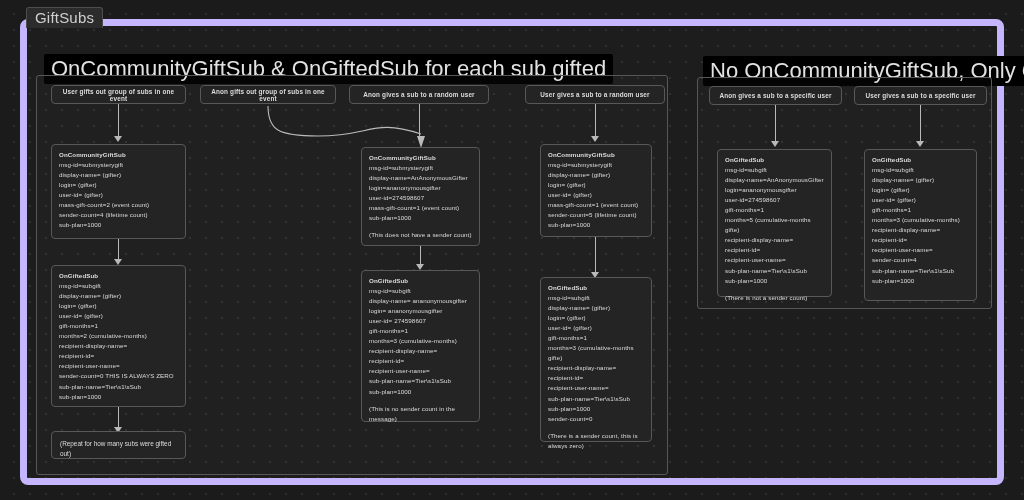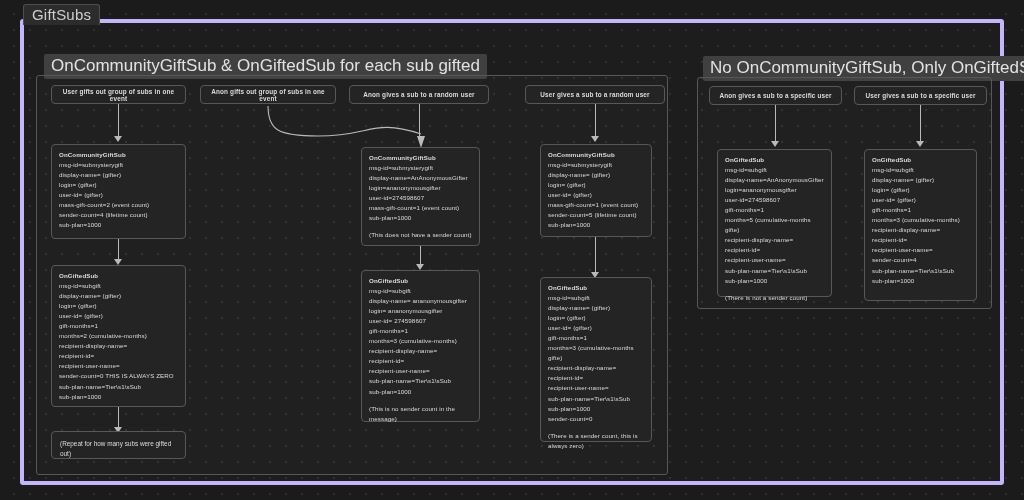--- a/index.html
+++ b/index.html
@@ -15,22 +15,22 @@
     position:absolute;inset:0;
     background-color:#1b1b1b;
     background-image:radial-gradient(circle, #2f2f2f 1px, transparent 1.2px);
     background-size:16px 16px;
     background-position:6px 6px;
   }
 
   
   .frame{
     position:absolute;
-    border:4px solid #c4b5fd;
-    border-radius:3px;
+    border:7px solid #c4b5fd;
+    border-radius:8px;
     background:rgba(255,255,255,0.012);
     box-sizing:border-box;
   }
   .frame-tab{
     position:absolute;
     top:-19px;left:-1px;
     background:#2c2c2c;
     border:1px solid #4e4e4e;
     border-bottom:none;
     border-radius:3px 3px 0 0;
@@ -39,23 +39,23 @@
     color:#cfcfcf;
     letter-spacing:.2px;
     white-space:nowrap;
   }
 
   #root-frame{left:20px;top:19px;width:984px;height:466px;}
 
   
   .section-title{
     position:absolute;
-    background:#404040;
+    background:#000000;
     color:#e2e2e2;
-    font-size:17px;
+    font-size:22px;
     padding:2px 7px 3px 7px;
     border-radius:2px;
     white-space:nowrap;
     line-height:1.15;
   }
   #title-left{left:44px;top:54px;}
   #title-right{left:703px;top:56px;}
 
   
   .group{

